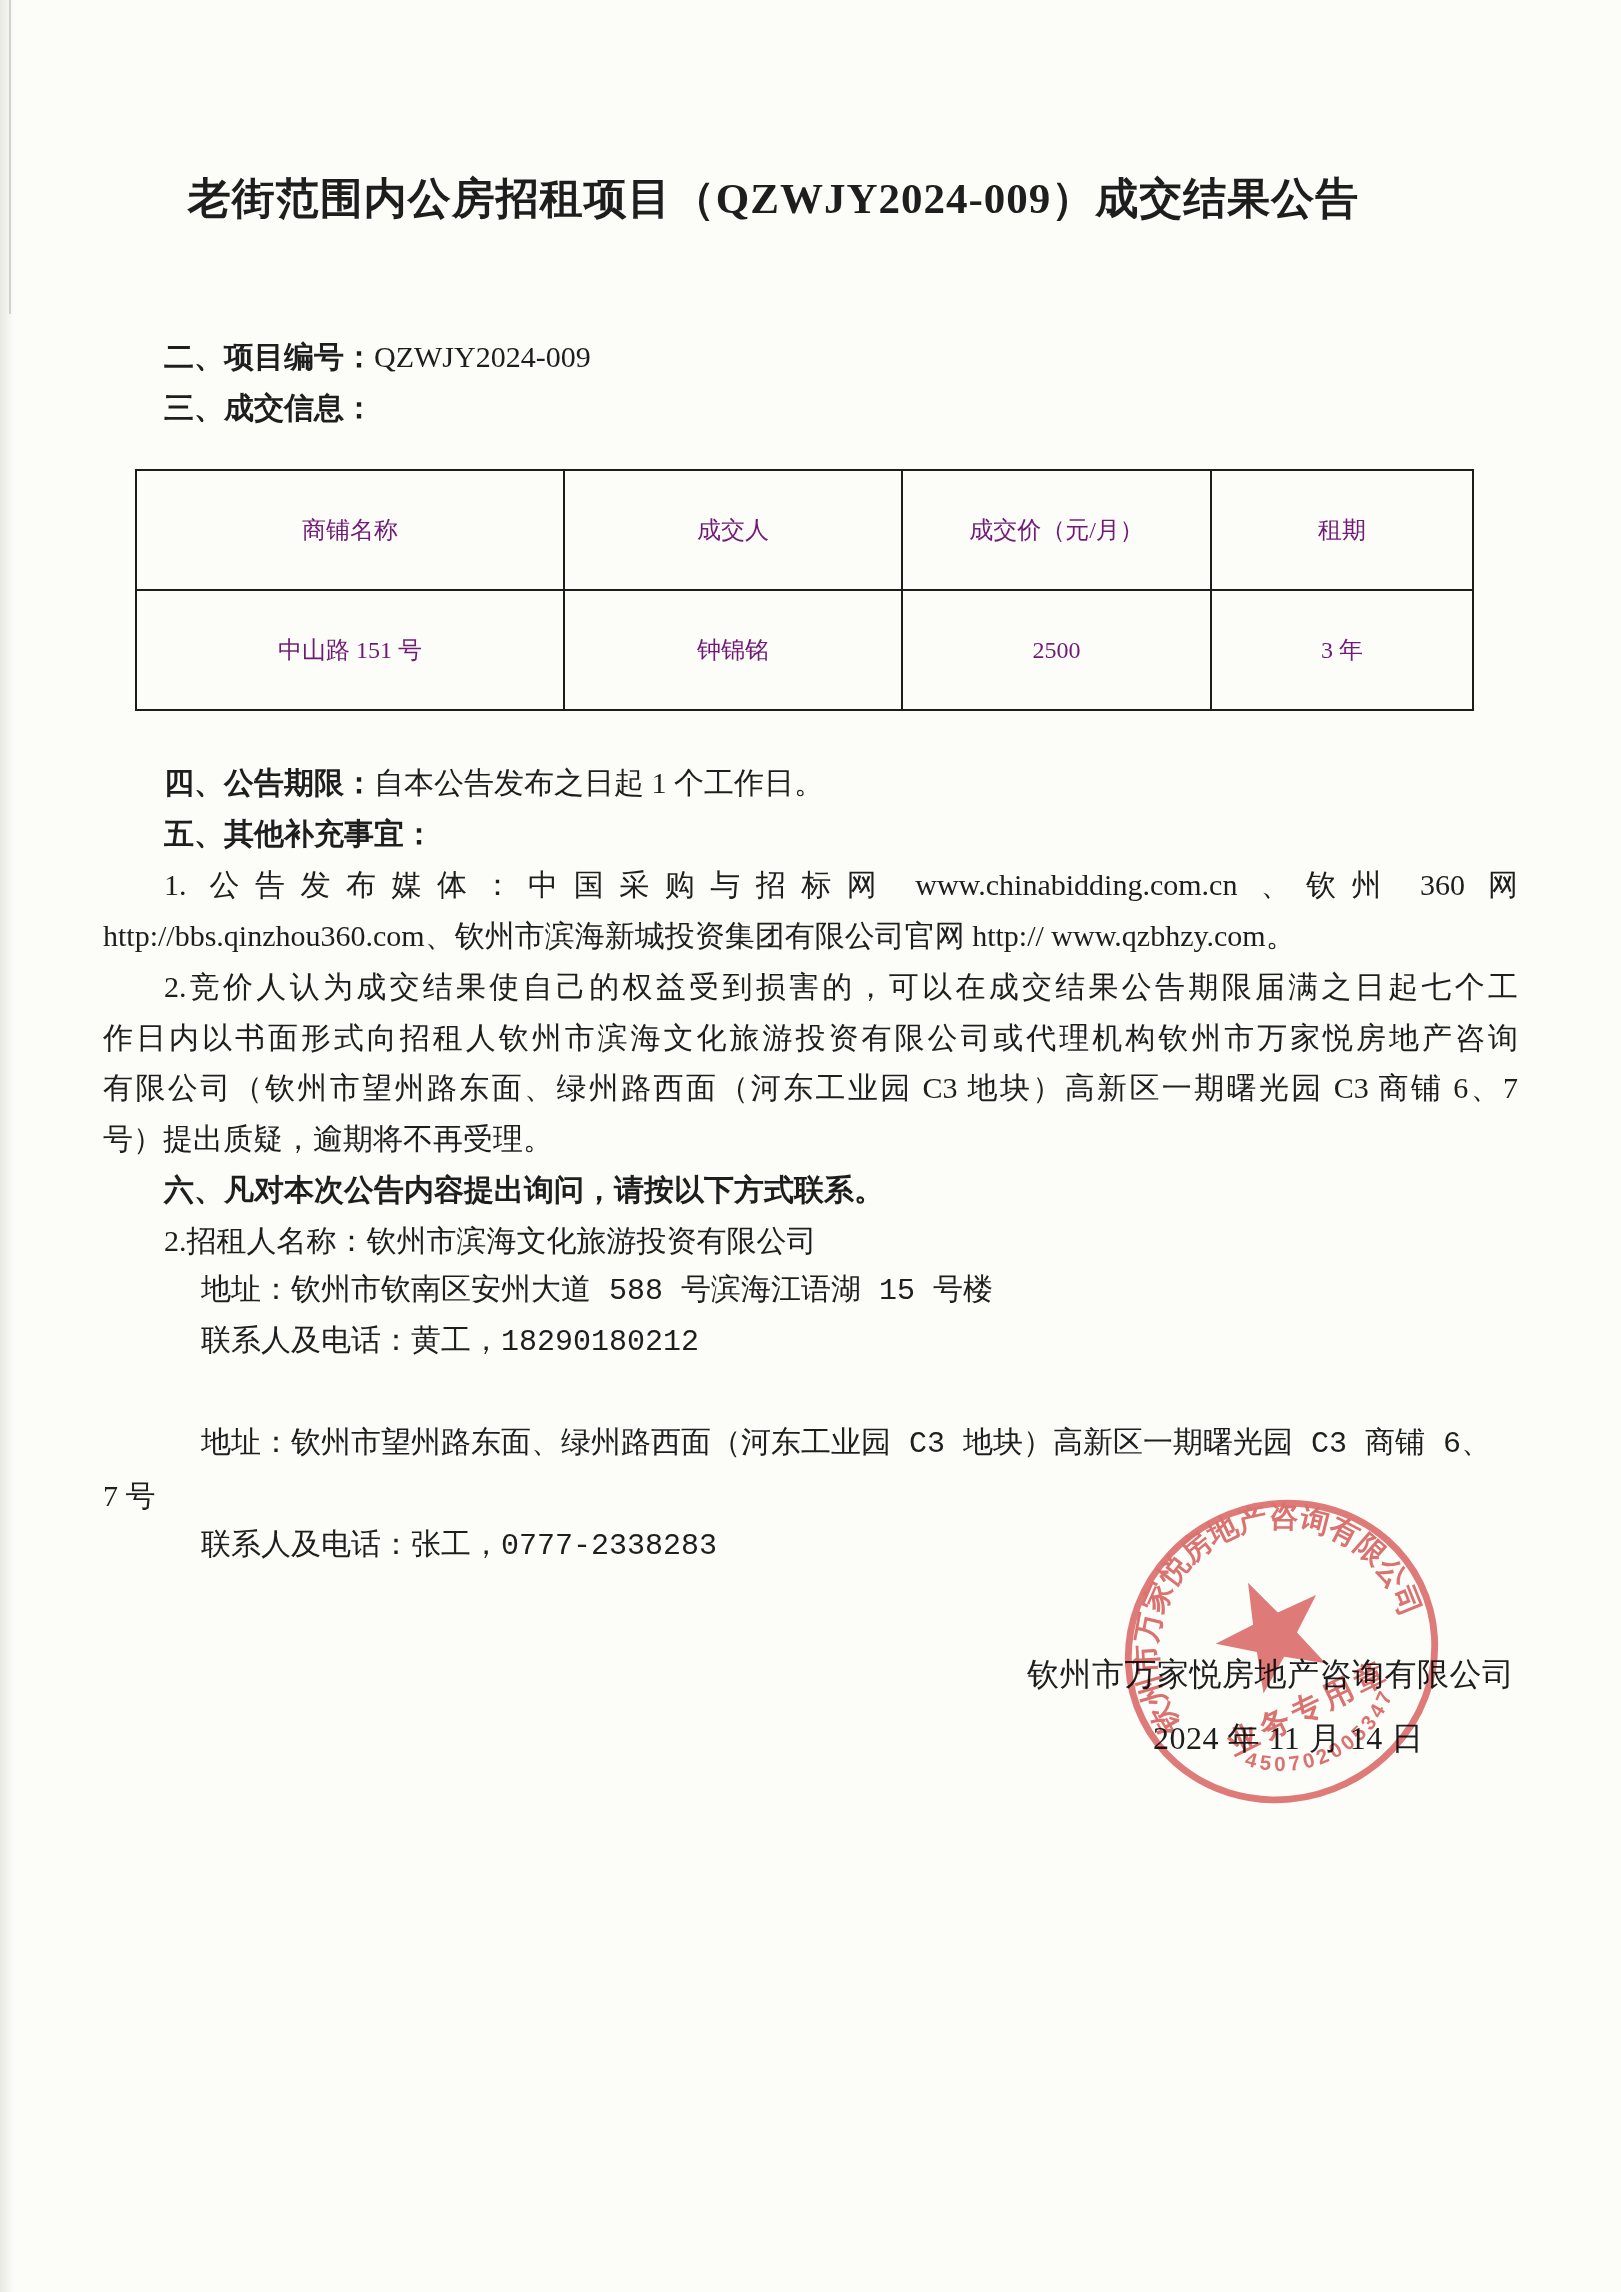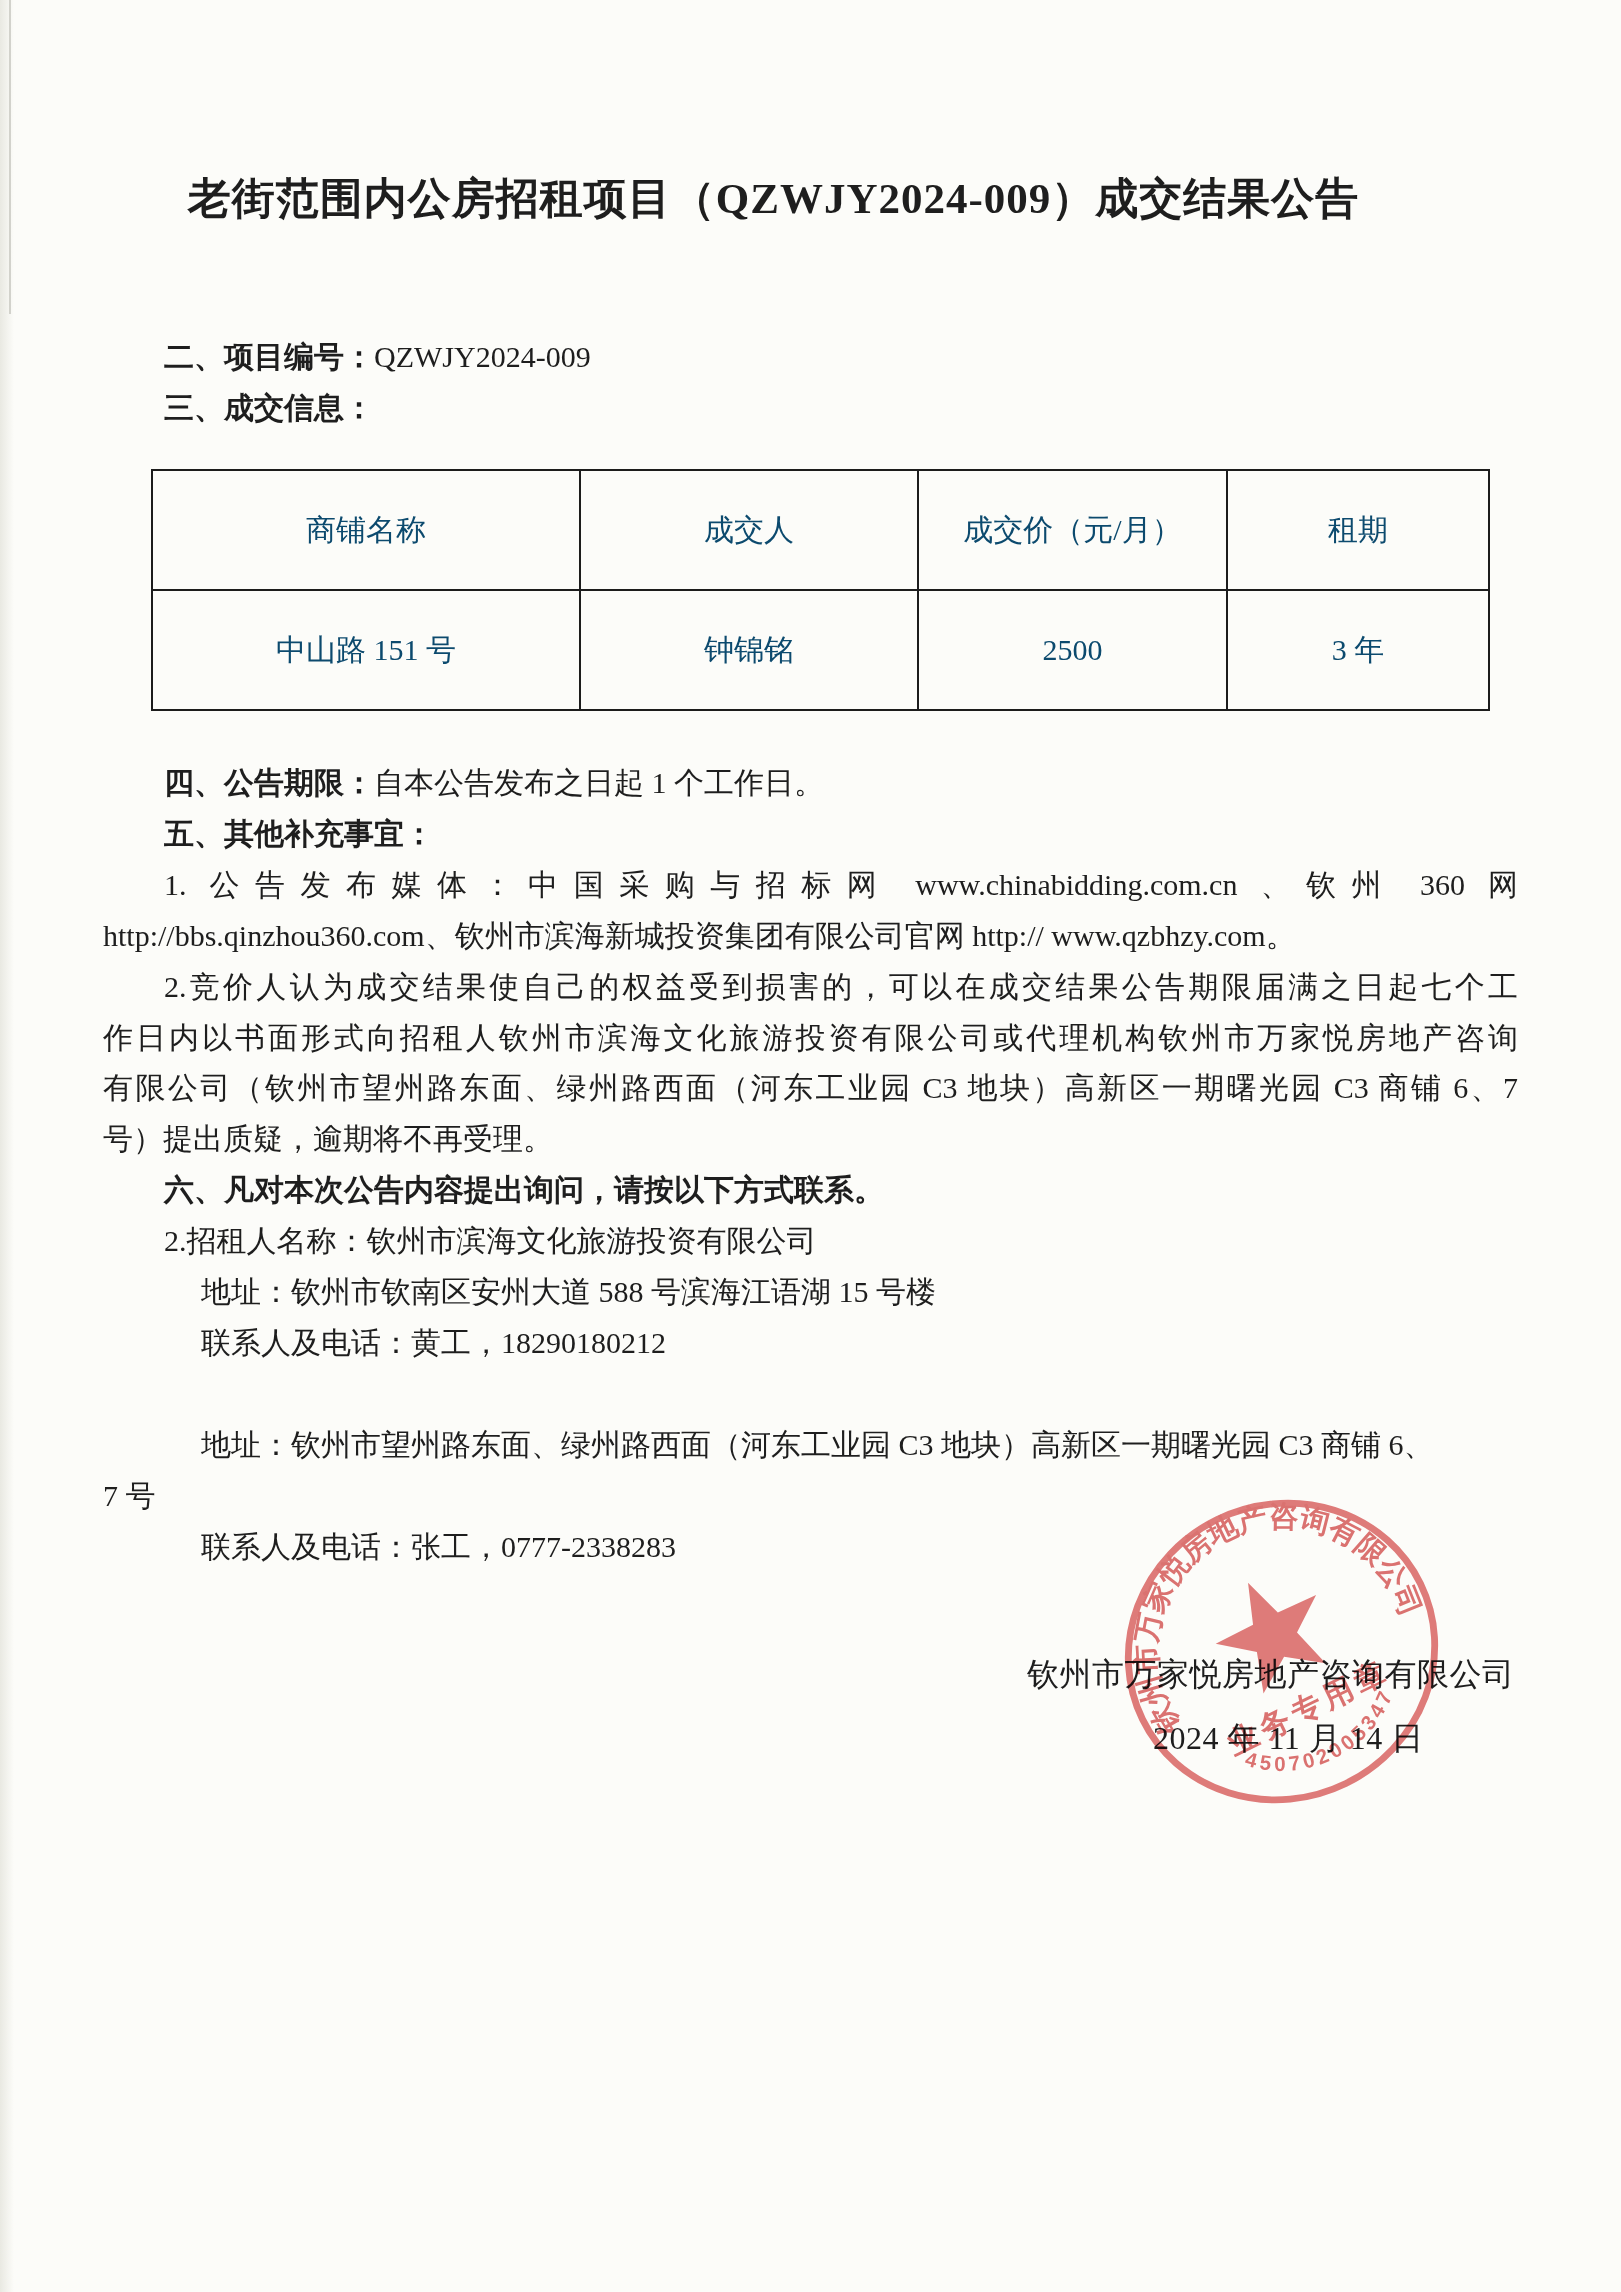--- a/index.html
+++ b/index.html
@@ -24,28 +24,28 @@
     position:absolute;left:0;top:169px;width:1547px;
     margin:0;text-align:center;
     font-size:43px;font-weight:bold;line-height:59px;
     letter-spacing:1px;
   }
   .line{
     position:absolute;left:103px;width:1415px;
     font-size:30px;line-height:51px;white-space:nowrap;
   }
   .indent{text-indent:61px;}
-  .indent2{text-indent:98px;}
+  .indent2{text-indent:98px;font-family:Liberation Mono, monospace;}
   .b{font-weight:bold;}
   .just{white-space:normal;text-align:justify;text-align-last:justify;}
   .doc-table{
-    position:absolute;left:151px;top:469px;
+    position:absolute;left:135px;top:469px;
     width:1337px;height:235px;
     border-collapse:collapse;table-layout:fixed;
-    font-size:30px;color:#0c4a6e;
+    font-size:24px;color:#701a75;
   }
   .doc-table td{
     border:2.5px solid #1c1c1c;
     text-align:center;vertical-align:middle;
     height:118px;padding:0;
   }
   .doc-table{border:2.9px solid #151515;}
   .sign{
     position:absolute;font-size:32px;line-height:51px;white-space:nowrap;
     letter-spacing:0.5px;

